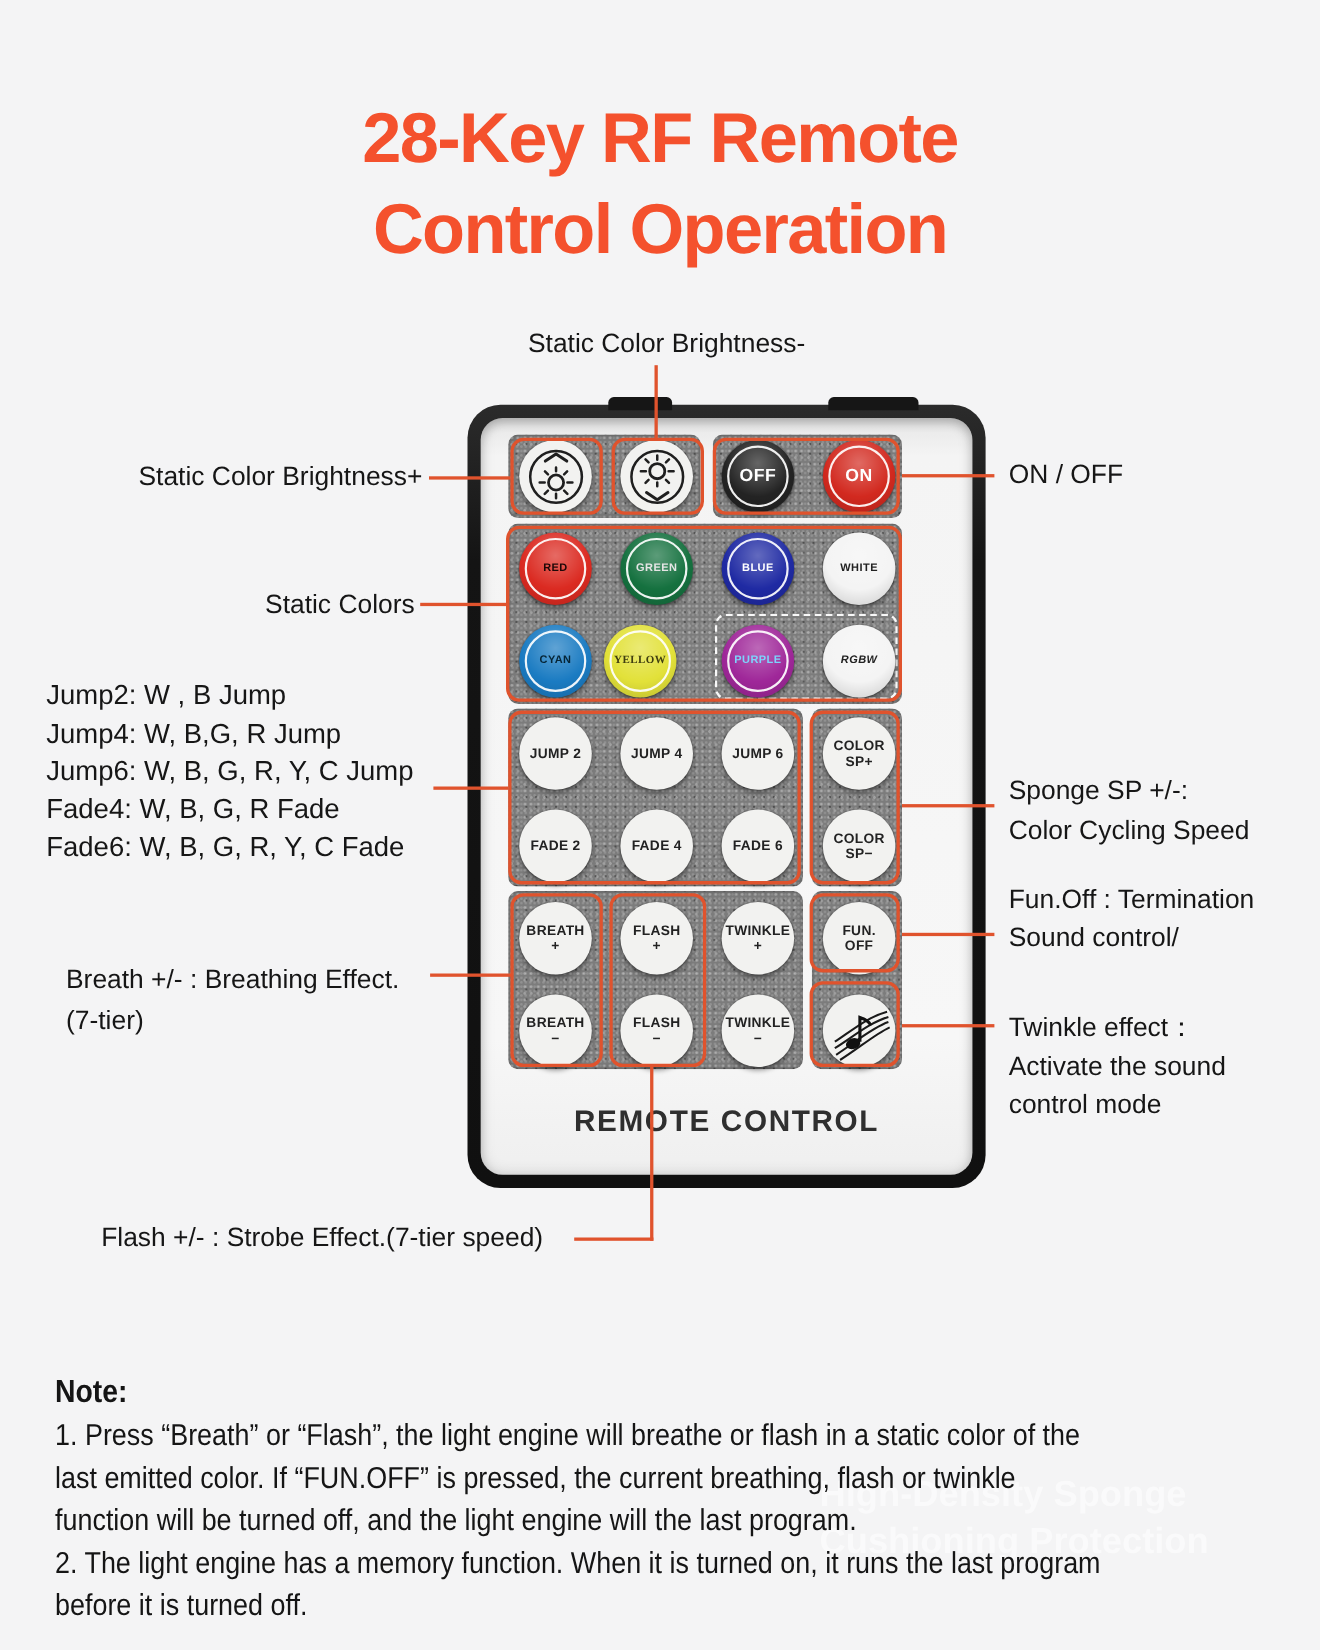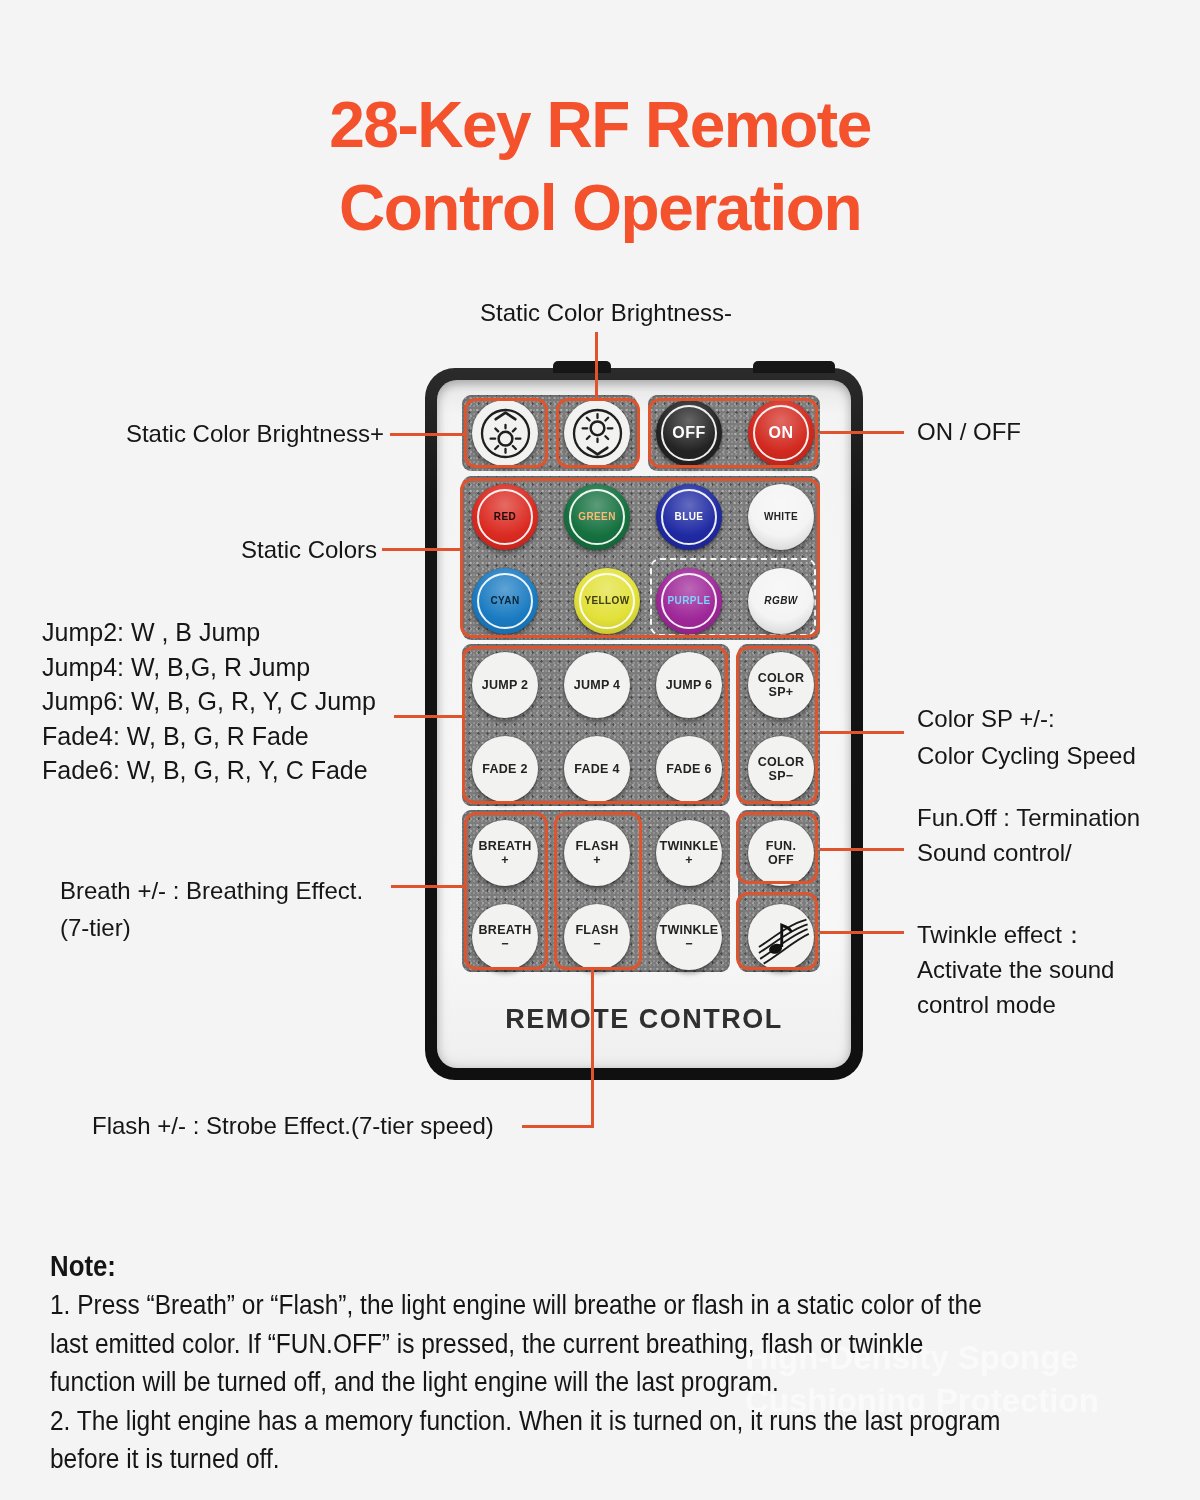--- a/index.html
+++ b/index.html
@@ -10,21 +10,21 @@
          font-weight:bold;font-size:64px;line-height:83px;letter-spacing:-1.5px;
          color:var(--accent,#F4512D);z-index:20;}
 
   .ann{position:absolute;font-size:24px;color:#161616;white-space:nowrap;z-index:20;}
   .ann.right{text-align:right;}
   .ann.center{text-align:center;}
   .ann .ln{white-space:nowrap;}
 
   .conn{position:absolute;background:var(--conn,#E0532D);z-index:30;}
 
-  .remote{position:absolute;left:425px;top:368px;width:438px;height:712px;
+  .remote{position:absolute;left:425px;top:368px;width:471px;height:712px;
           background:linear-gradient(180deg,#2b2b2b,#141414 20%,#101010);
           border-radius:30px;z-index:10;}
   .notch{position:absolute;top:-7px;height:12px;background:#161616;border-radius:5px 5px 0 0;}
   .face{position:absolute;inset:12px;border-radius:20px;
         background:linear-gradient(180deg,#e6e6e6 0%,#f4f4f4 5%,#f7f7f7 82%,#efefef 100%);
         box-shadow:inset 0 4px 9px rgba(0,0,0,.20), inset 0 0 14px rgba(0,0,0,.14);}
   .panel{position:absolute;border-radius:9px;background-color:var(--panel,#7C7C7C);
          background-image:
            radial-gradient(rgba(255,255,255,.28) 1px, transparent 1.4px),
            radial-gradient(rgba(25,25,25,.45) 1px, transparent 1.4px),
@@ -79,21 +79,21 @@
 
   <div class="ann" style="left:42px;top:615px;font-size:25px;line-height:34.6px">
     <div class="ln">Jump2: W , B Jump</div>
     <div class="ln">Jump4: W, B,G, R Jump</div>
     <div class="ln">Jump6: W,  B, G, R, Y, C Jump</div>
     <div class="ln">Fade4: W, B, G, R Fade</div>
     <div class="ln">Fade6: W, B, G, R, Y, C Fade</div>
   </div>
 
   <div class="ann" style="left:917px;top:700px;line-height:37px">
-    <div class="ln">Color SP +/-:</div>
+    <div class="ln">Sponge SP +/-:</div>
     <div class="ln">Color Cycling Speed</div>
   </div>
 
   <div class="ann" style="left:917px;top:800px;line-height:35px">
     <div class="ln">Fun.Off : Termination</div>
     <div class="ln">Sound control/</div>
   </div>
 
   <div class="ann" style="left:917px;top:917px;line-height:35px">
     <div class="ln">Twinkle effect：</div>
@@ -163,34 +163,34 @@
         <div class="btn on" style="left: 323px; top: 32px; background: rgb(210, 41, 31);">
           <i class="ring"></i>
           <span class="lbl" style="color: rgb(255, 255, 255);">ON</span>
         </div>
         <div class="btn color" style="left: 47px; top: 116px; background: rgb(219, 42, 33);">
           <i class="ring"></i>
           <span class="lbl" style="color: rgb(29, 7, 7);">RED</span>
         </div>
         <div class="btn color" style="left: 139px; top: 116px; background: rgb(21, 113, 63);">
           <i class="ring"></i>
-          <span class="lbl" style="color: #fdba74;">GREEN</span>
+          <span class="lbl" style="color: #e5e5e5;">GREEN</span>
         </div>
         <div class="btn color" style="left: 231px; top: 116px; background: rgb(31, 42, 163);">
           <i class="ring"></i>
           <span class="lbl" style="color: rgb(255, 255, 255);">BLUE</span>
         </div>
         <div class="btn color" style="left: 323px; top: 116px; background: rgb(244, 244, 244);">
           <span class="lbl" style="color: rgb(34, 34, 34);">WHITE</span>
         </div>
         <div class="btn color" style="left: 47px; top: 200px; background: rgb(26, 123, 194);">
           <i class="ring"></i>
           <span class="lbl" style="color: rgb(6, 37, 54);">CYAN</span>
         </div>
-        <div class="btn color" style="left: 149px; top: 200px; background: rgb(226, 225, 57);">
+        <div class="btn color" style="left: 124px; top: 200px; background: rgb(226, 225, 57); font-family: Liberation Serif, serif;">
           <i class="ring"></i>
           <span class="lbl" style="color: rgb(63, 62, 16);">YELLOW</span>
         </div>
         <div class="btn color" style="left: 231px; top: 200px; background: rgb(159, 39, 153);">
           <i class="ring"></i>
           <span class="lbl" style="color: #7dd3fc; text-align: right;">PURPLE</span>
         </div>
         <div class="btn color" style="left: 323px; top: 200px; background: rgb(244, 244, 244);">
           <span class="lbl" style="color: rgb(34, 34, 34); font-style: italic;">RGBW</span>
         </div>

